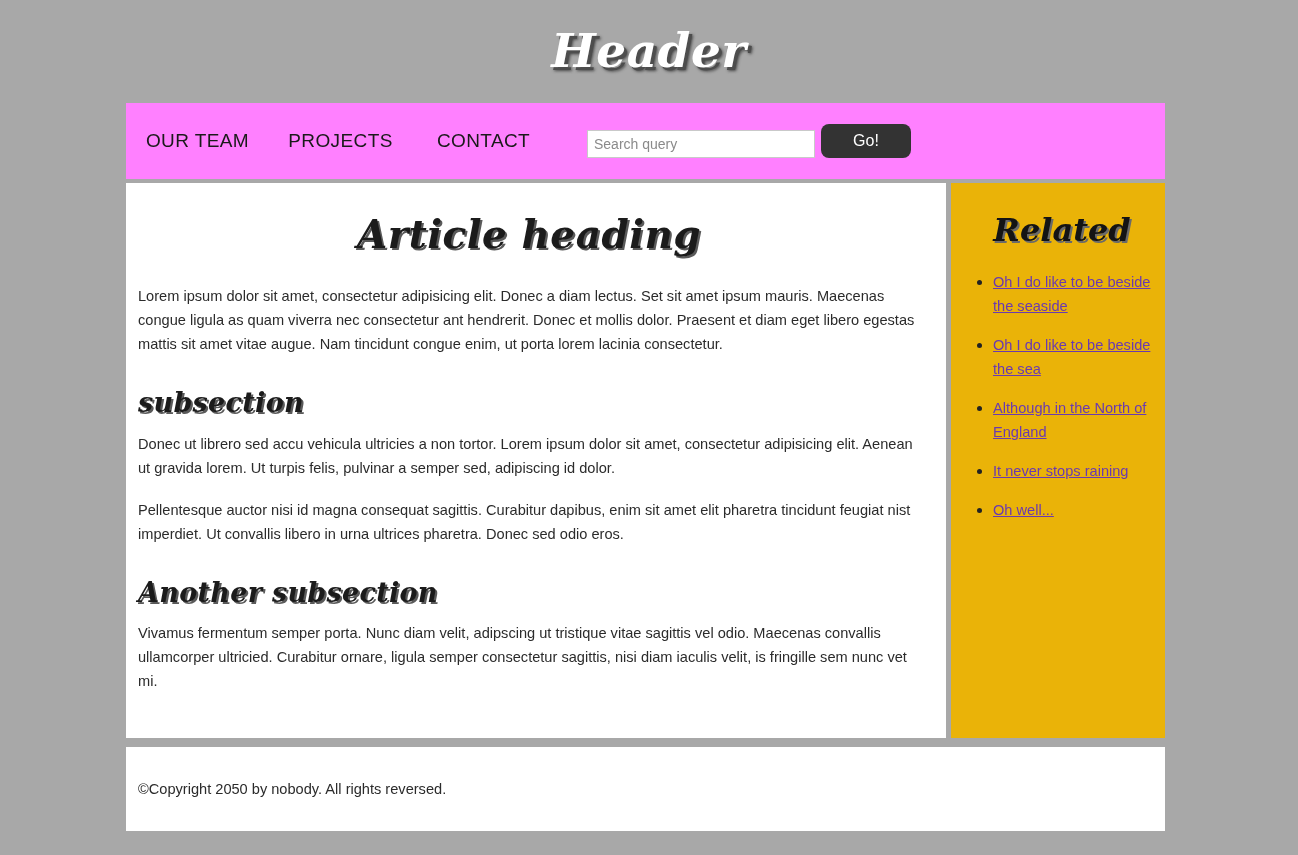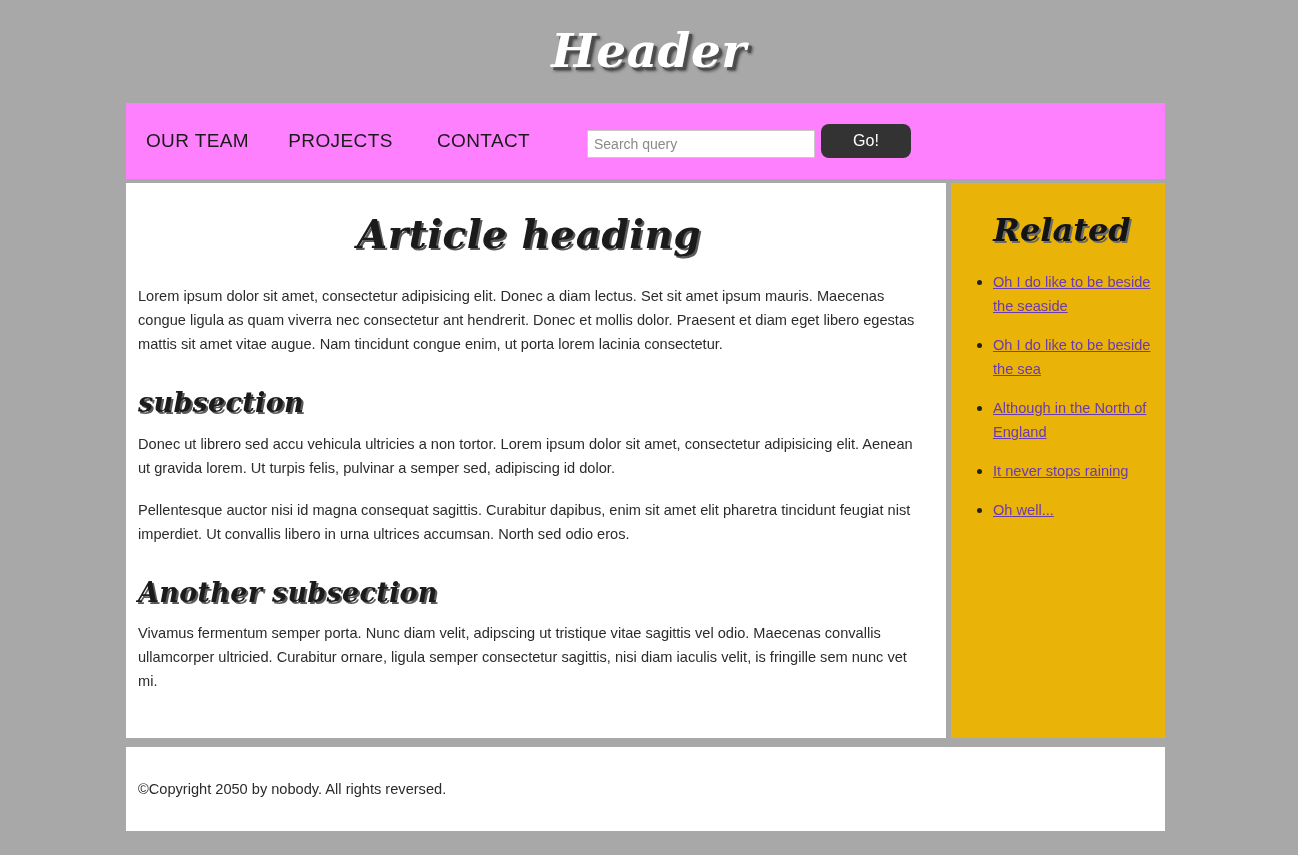--- a/index.html
+++ b/index.html
@@ -246,21 +246,21 @@
     <div class="main-row">
 
       <main class="article">
         <div class="article-inner">
           <h2 class="article-heading">Article heading</h2>
 
           <p>Lorem ipsum dolor sit amet, consectetur adipisicing elit. Donec a diam lectus. Set sit amet ipsum mauris. Maecenas congue ligula as quam viverra nec consectetur ant hendrerit. Donec et mollis dolor. Praesent et diam eget libero egestas mattis sit amet vitae augue. Nam tincidunt congue enim, ut porta lorem lacinia consectetur.</p>
 
           <h3 class="subhead">subsection</h3>
           <p>Donec ut librero sed accu vehicula ultricies a non tortor. Lorem ipsum dolor sit amet, consectetur adipisicing elit. Aenean ut gravida lorem. Ut turpis felis, pulvinar a semper sed, adipiscing id dolor.</p>
-          <p>Pellentesque auctor nisi id magna consequat sagittis. Curabitur dapibus, enim sit amet elit pharetra tincidunt feugiat nist imperdiet. Ut convallis libero in urna ultrices accumsan. North sed odio eros.</p>
+          <p>Pellentesque auctor nisi id magna consequat sagittis. Curabitur dapibus, enim sit amet elit pharetra tincidunt feugiat nist imperdiet. Ut convallis libero in urna ultrices pharetra. Donec sed odio eros.</p>
 
           <h3 class="subhead">Another subsection</h3>
           <p>Vivamus fermentum semper porta. Nunc diam velit, adipscing ut tristique vitae sagittis vel odio. Maecenas convallis ullamcorper ultricied. Curabitur ornare, ligula semper consectetur sagittis, nisi diam iaculis velit, is fringille sem nunc vet mi.</p>
         </div>
       </main>
 
       <aside class="sidebar">
         <h2 class="sidebar-heading">Related</h2>
         <ul class="related-list">
           <li>

